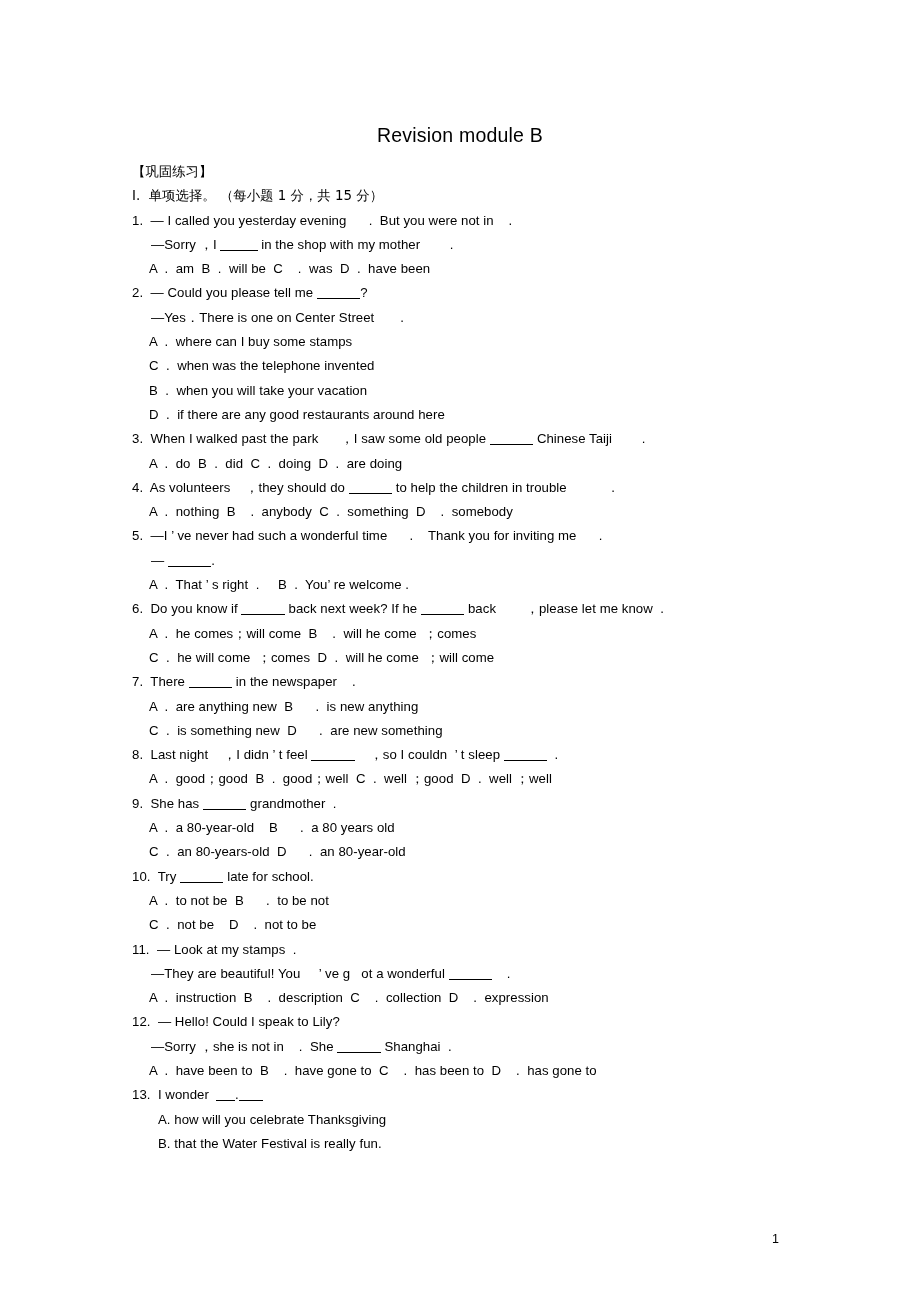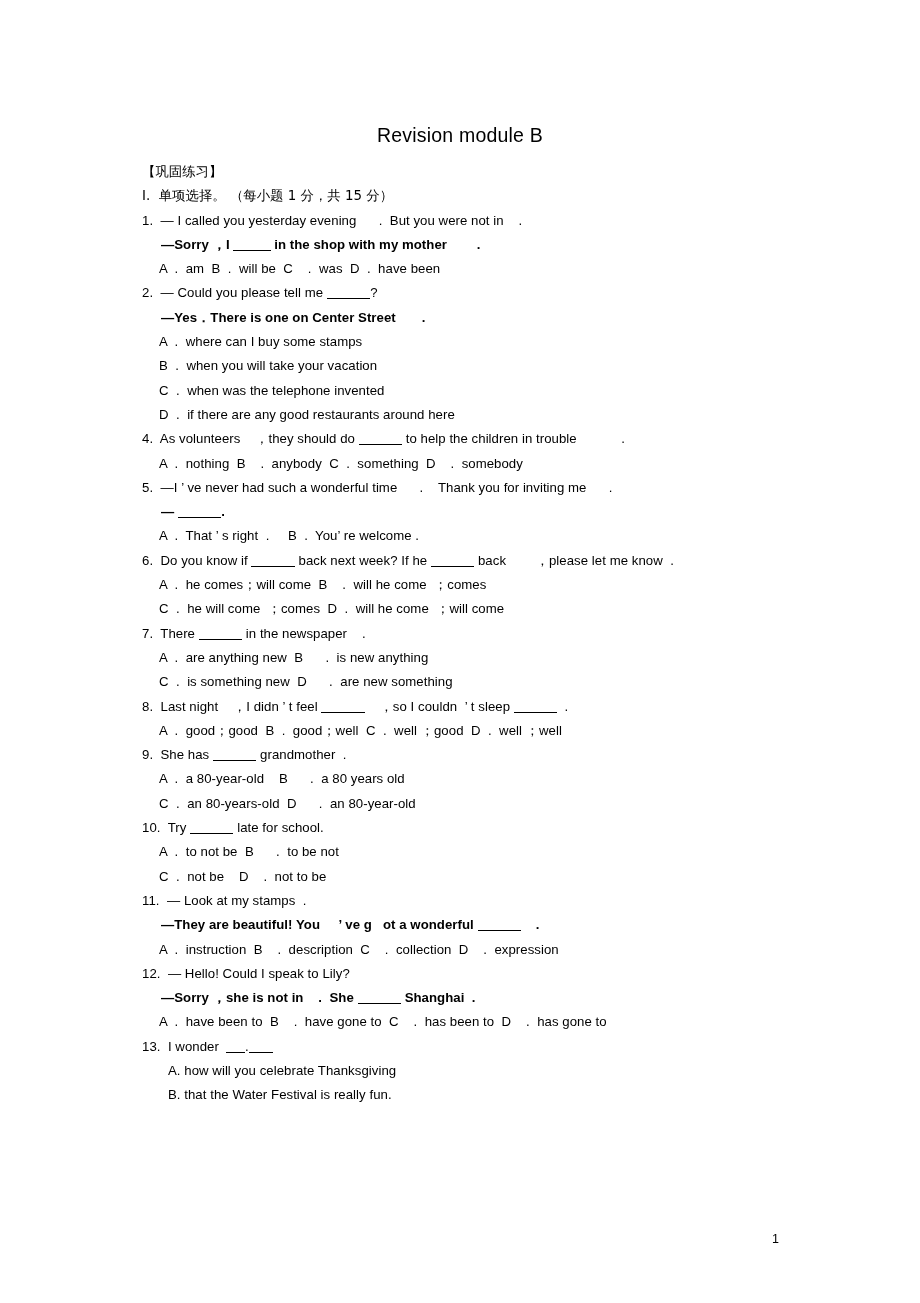--- a/index.html
+++ b/index.html
@@ -26,38 +26,38 @@
     position: absolute;
     left: 0;
     top: 124px;
     width: 920px;
     text-align: center;
     font-size: 19.5px;
     letter-spacing: 0.2px;
   }
   .body-block {
     position: absolute;
-    left: 142px;
+    left: 132px;
     top: 160px;
     width: 700px;
   }
   .line {
     font-size: 13.2px;
     line-height: 24.3px;
     white-space: pre;
     letter-spacing: 0.05px;
   }
   .cn {
     font-family: "DejaVu Sans", "Liberation Sans", sans-serif;
     font-size: 13.4px;
     line-height: 24.3px;
     white-space: pre;
   }
   .ind-q   { padding-left: 0px; }
-  .ind-sub { padding-left: 19px; font-weight: bold; }
+  .ind-sub { padding-left: 19px; }
   .ind-opt { padding-left: 17px; }
   .ind-opt2{ padding-left: 26px; }
   .blank {
     display: inline-block;
     border-bottom: 1.2px solid #000;
     vertical-align: -2px;
     height: 12px;
   }
   .page-num {
     position: absolute;
@@ -82,23 +82,27 @@
     <div id="question-list">
         <div>
           <div class="line ind-q">1.  — I called you yesterday evening      .  But you were not in    .</div>
           <div class="line ind-sub">—Sorry ，I <span class="blank" style="width: 37.2px;"></span> in the shop with my mother        .</div>
           <div class="line ind-opt">A  .  am  B  .  will be  C    .  was  D  .  have been</div>
         </div>
         <div>
           <div class="line ind-q">2.  — Could you please tell me <span class="blank" style="width: 43.4px;"></span>?</div>
           <div class="line ind-sub">—Yes．There is one on Center Street       .</div>
           <div class="line ind-opt">A  .  where can I buy some stamps</div>
+          <div class="line ind-opt">C  .  when was the telephone invented</div>
           <div class="line ind-opt">B  .  when you will take your vacation</div>
-          <div class="line ind-opt">C  .  when was the telephone invented</div>
           <div class="line ind-opt">D  .  if there are any good restaurants around here</div>
+        </div>
+        <div>
+          <div class="line ind-q">3.  When I walked past the park      ，I saw some old people <span class="blank" style="width: 43.4px;"></span> Chinese Taiji        .</div>
+          <div class="line ind-opt">A  .  do  B  .  did  C  .  doing  D  .  are doing</div>
         </div>
         <div>
           <div class="line ind-q">4.  As volunteers    ，they should do <span class="blank" style="width: 43.4px;"></span> to help the children in trouble            .</div>
           <div class="line ind-opt">A  .  nothing  B    .  anybody  C  .  something  D    .  somebody</div>
         </div>
         <div>
           <div class="line ind-q">5.  —I ’ ve never had such a wonderful time      .    Thank you for inviting me      .</div>
           <div class="line ind-sub">— <span class="blank" style="width: 43.4px;"></span>.</div>
           <div class="line ind-opt">A  .  That ’ s right  .     B  .  You’ re welcome .</div>
         </div>

